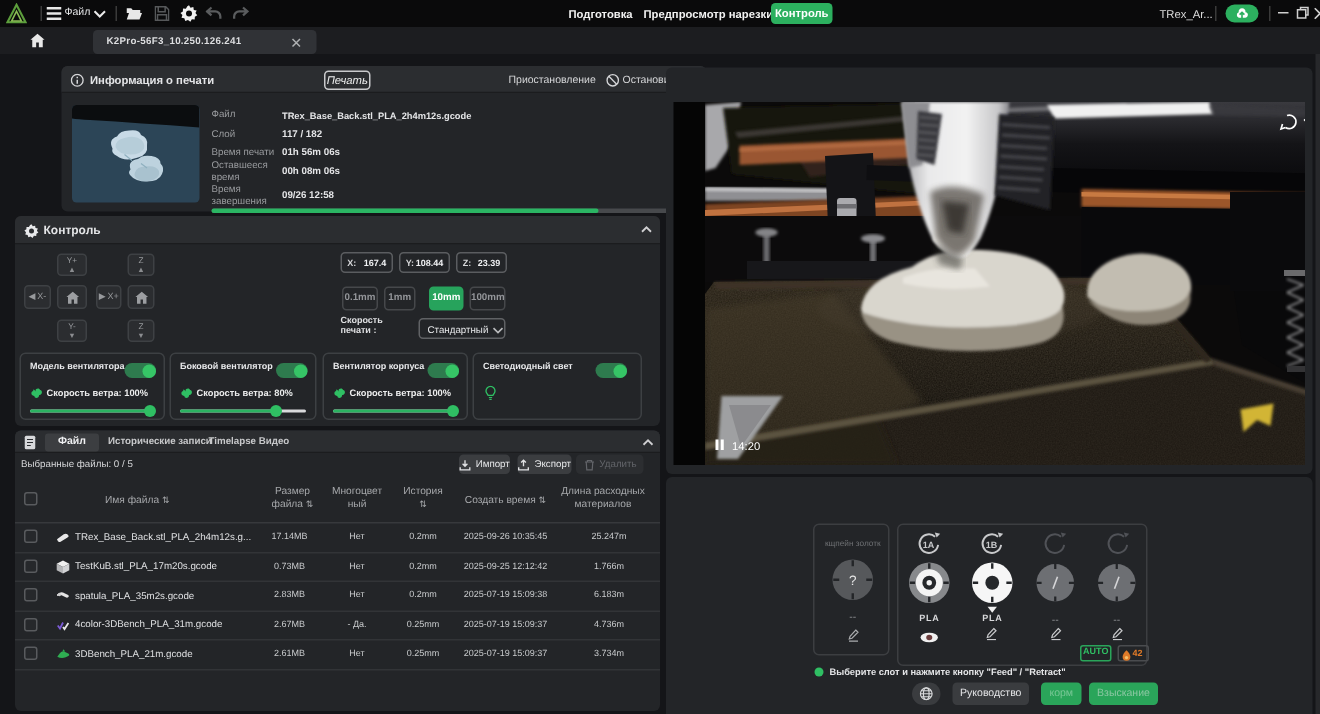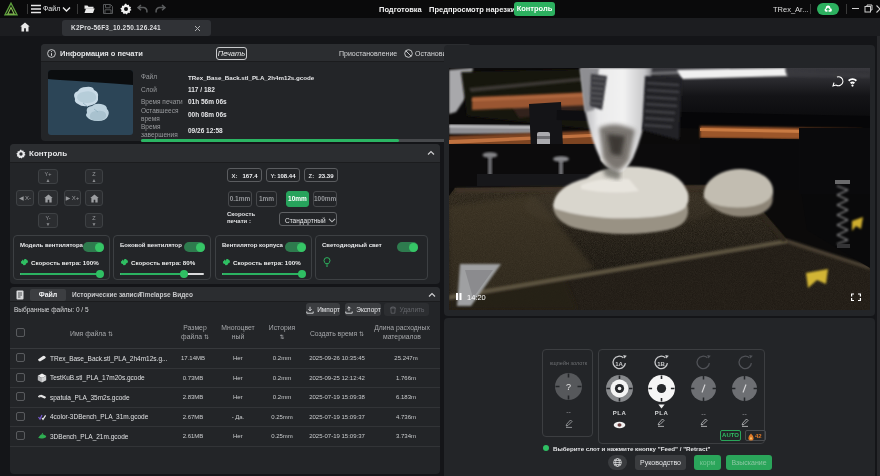--- a/index.html
+++ b/index.html
@@ -403,21 +403,21 @@
     <div class="rv" style="left:207px;width:42px;">Нет</div>
     <div class="rv" style="left:252px;width:40px;">0.25mm</div>
     <div class="rv" style="left:291px;width:72px;">2025-07-19 15:09:37</div>
     <div class="rv" style="left:366px;width:60px;">3.734m</div>
   </div>
   <div class="abs" style="left:0;top:158.5px;width:430px;height:1px;background:#323437;"></div>
 </div>
 
 <div class="panel" id="camera" style="left:444px;top:45px;width:431px;height:271px;">
 
-  <div class="abs" style="left:5px;top:23px;width:421px;height:242px;background:#050505;overflow:hidden;">
+  <div class="abs" style="left:5px;top:23px;width:421px;height:242px;background:#050505;overflow:hidden;padding-left:21px;">
     <svg width="421" height="242" viewBox="0 0 421 242">
       <defs>
         <linearGradient id="extr" x1="0" y1="0" x2="1" y2="0">
           <stop offset="0" stop-color="#a8a8ab"></stop>
               <stop offset="0.25" stop-color="#e9e9ea"></stop>
           <stop offset="0.6" stop-color="#f2f2f2"></stop>
               <stop offset="0.9" stop-color="#c6c6c8"></stop>
               <stop offset="1" stop-color="#85858a"></stop>
         </linearGradient>
         <linearGradient id="bedg" x1="0" y1="0" x2="0" y2="1">

